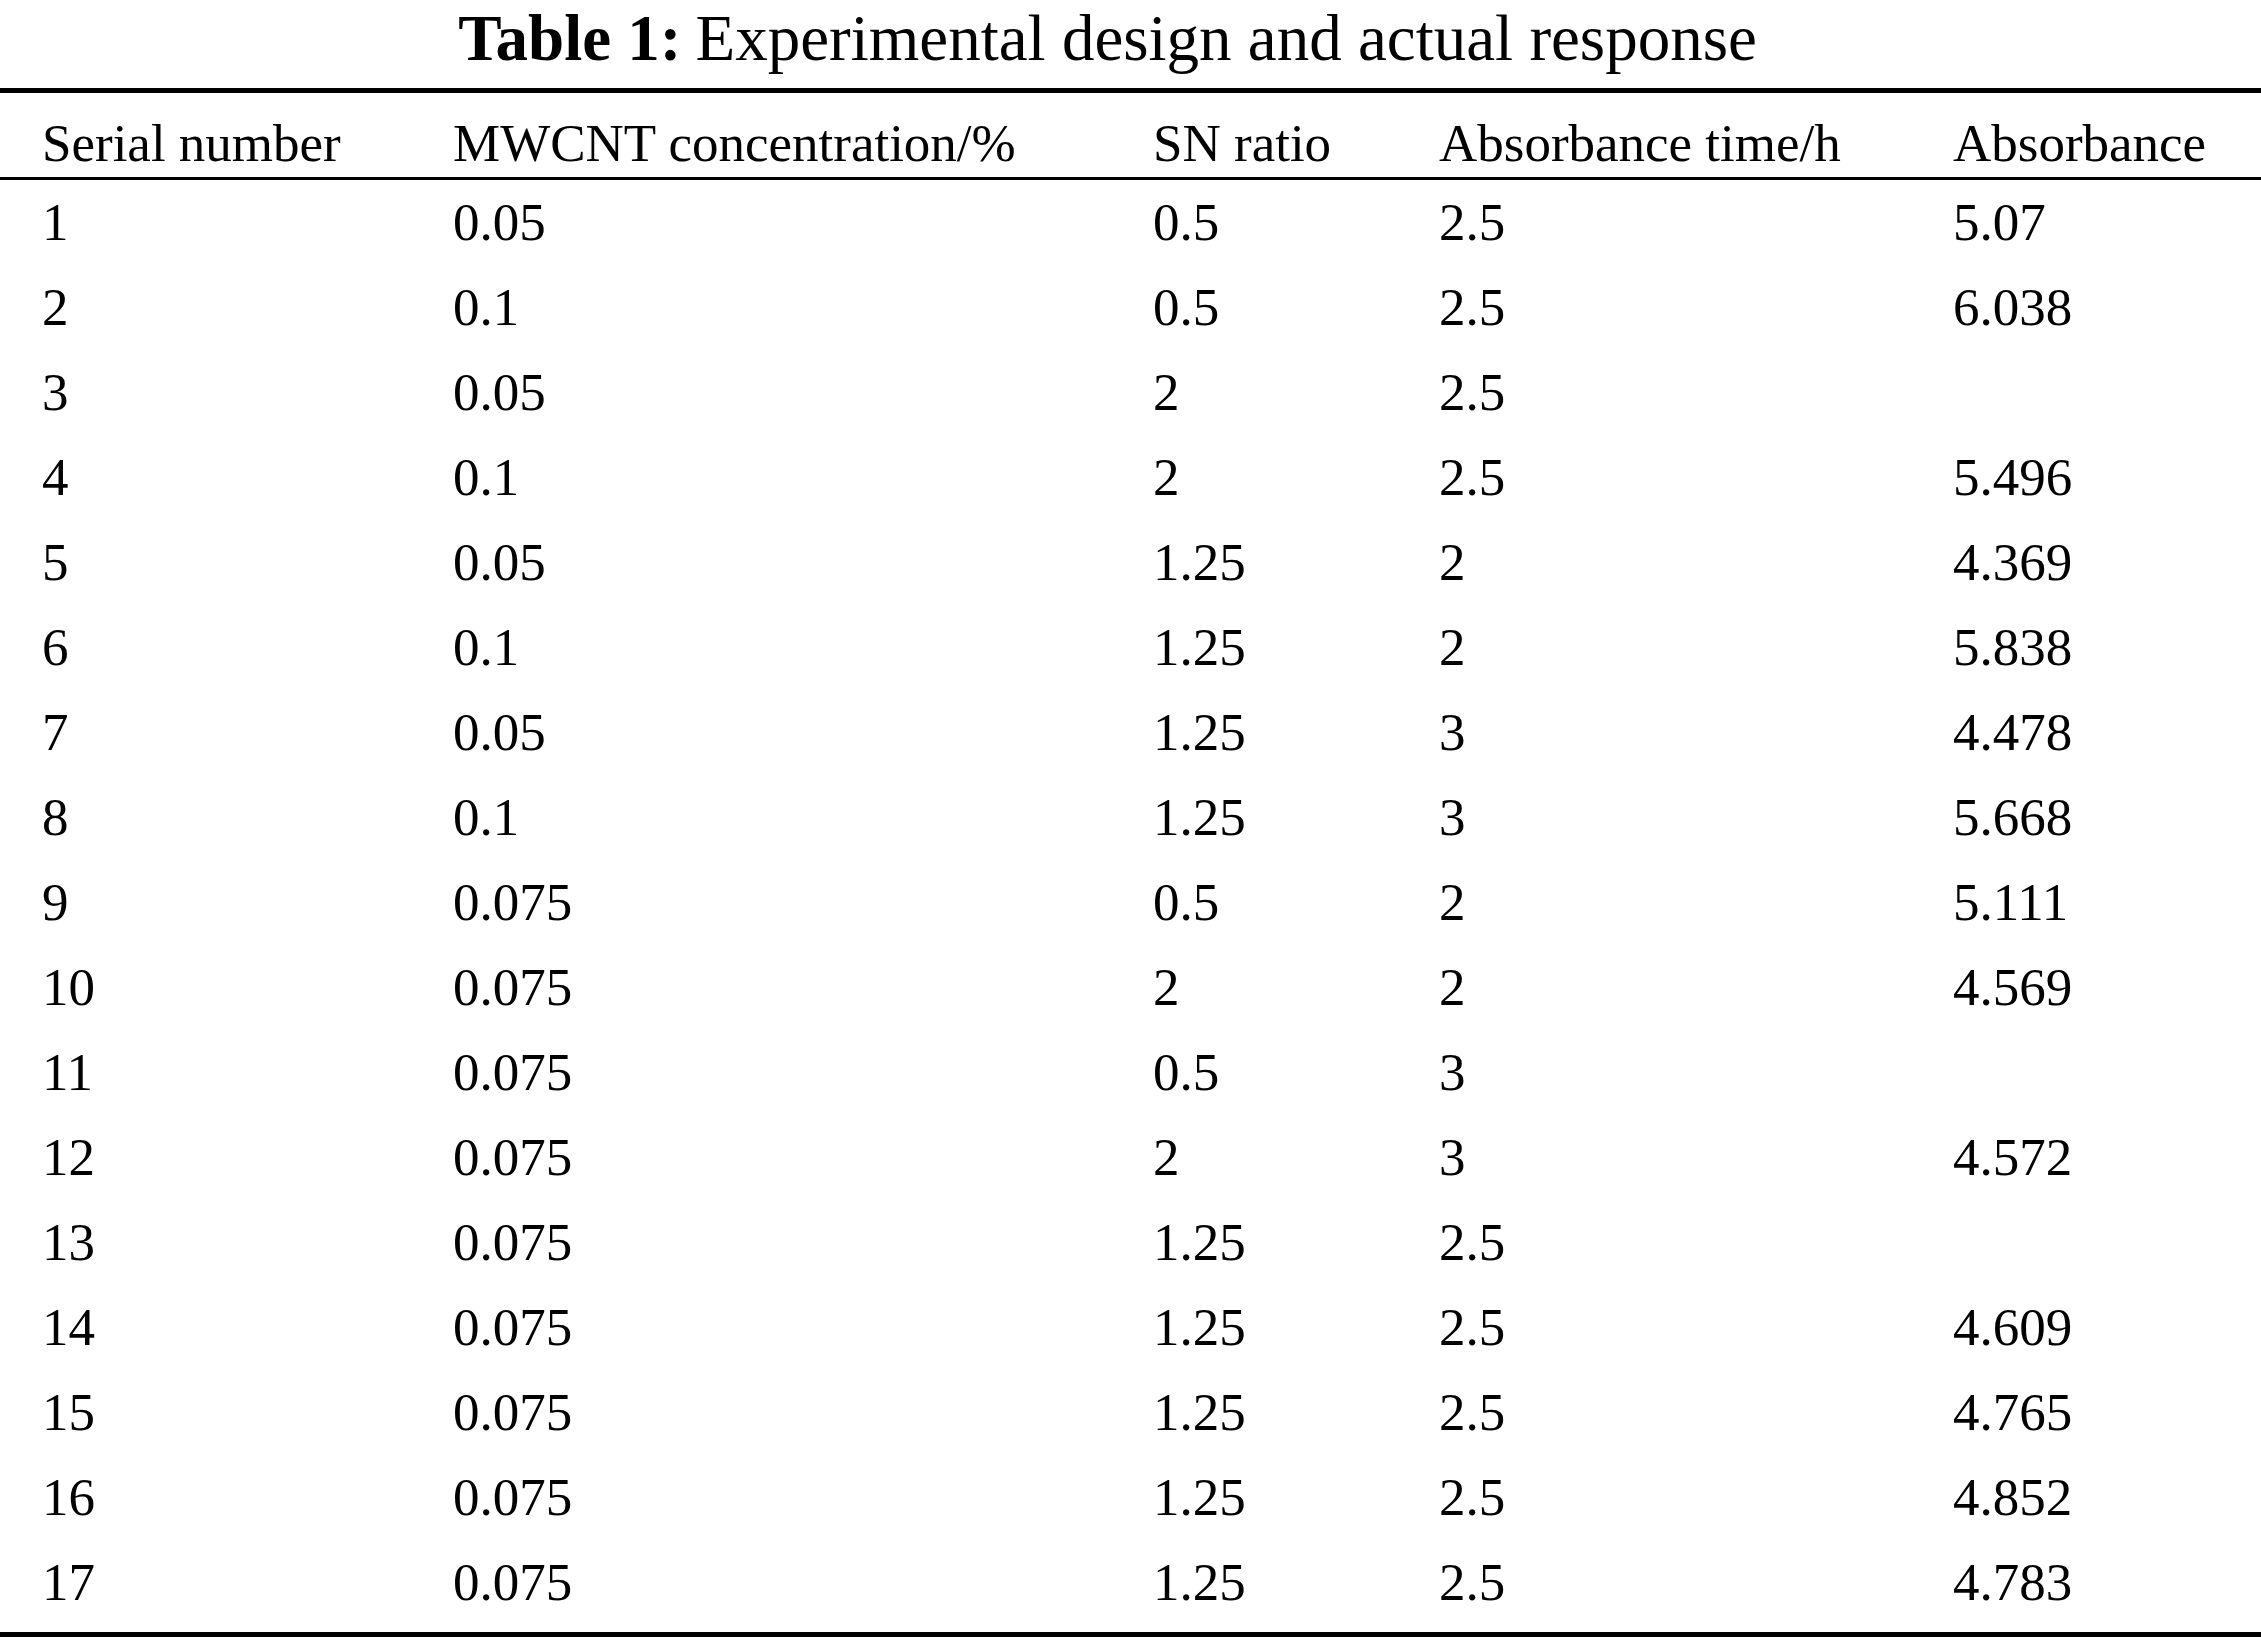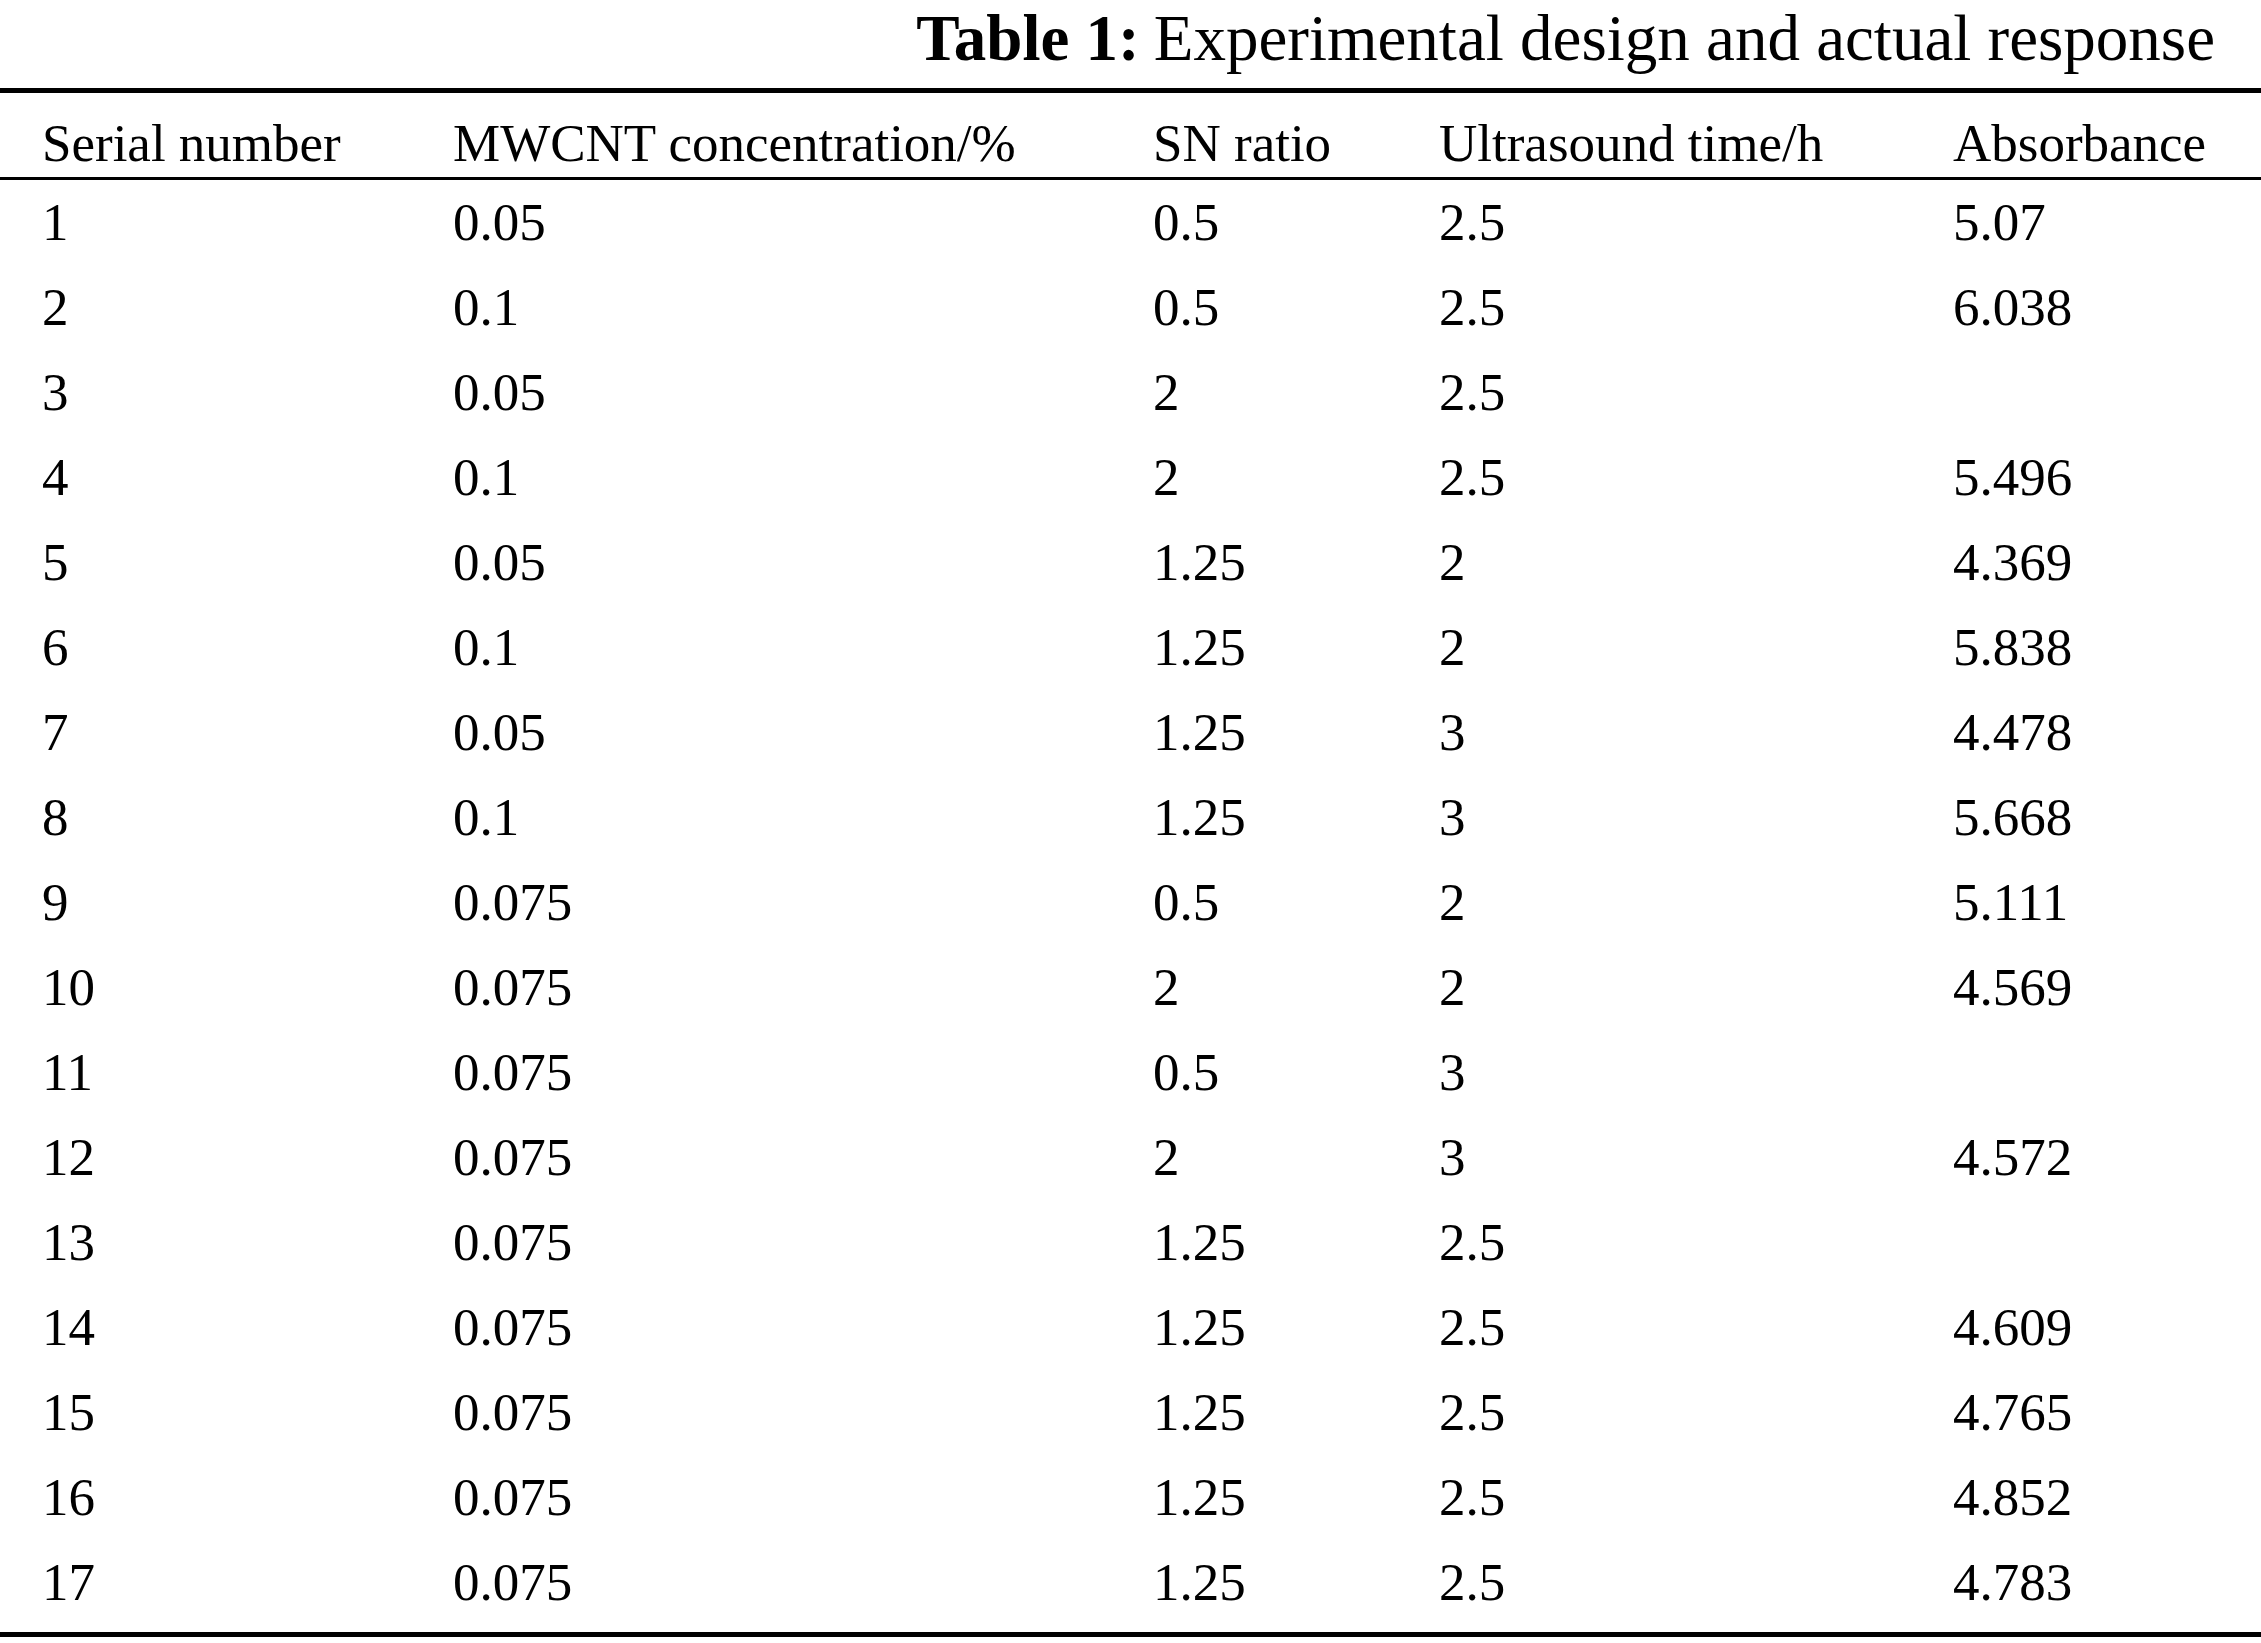--- a/index.html
+++ b/index.html
@@ -14,21 +14,21 @@
     background: #ffffff;
     color: #000000;
     font-family: "Liberation Serif", "DejaVu Serif", serif;
     overflow: hidden;
   }
   .caption {
     position: absolute;
     top: 3.8px;
     left: 0;
     width: 2215px;
-    text-align: right;
+    text-align: center;
     font-size: 65px;
     line-height: 1.05;
     white-space: nowrap;
   }
   .caption .cap-label {
     font-weight: bold;
   }
   .caption .cap-text {
     margin-left: 14px;
   }
@@ -84,21 +84,21 @@
   <div class="caption">
     <span class="cap-label">Table 1:</span><span class="cap-text">Experimental design and actual response</span>
   </div>
 
   <div class="rule rule-top"></div>
 
   <div class="tblrow header-row">
     <div class="c0">Serial number</div>
     <div class="c1">MWCNT concentration/%</div>
     <div class="c2">SN ratio</div>
-    <div class="c3">Ultrasound time/h</div>
+    <div class="c3">Absorbance time/h</div>
     <div class="c4">Absorbance</div>
   </div>
 
   <div class="rule rule-mid"></div>
 
   <div class="body-rows">
       <div class="tblrow">
         <div class="c0">1</div>
         <div class="c1">0.05</div>
         <div class="c2">0.5</div>

